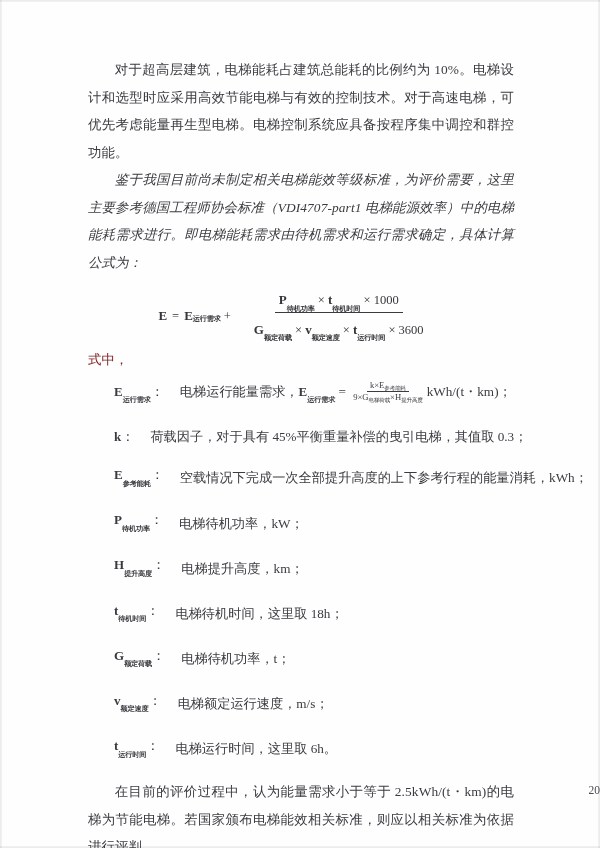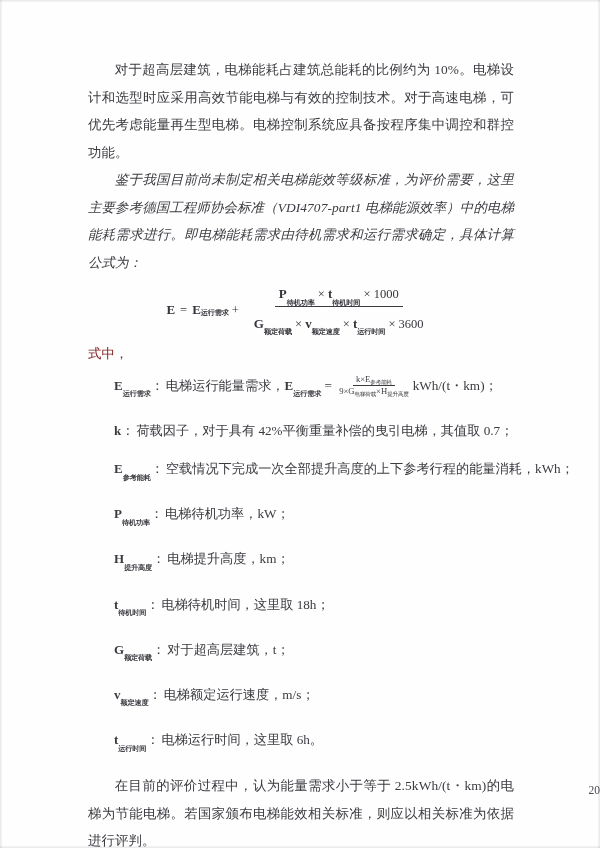--- a/index.html
+++ b/index.html
@@ -42,21 +42,21 @@
     font-size: 13.4px;
     line-height: 27.5px;
     text-align: justify;
     text-justify: inter-ideograph;
     text-indent: 2em;
     letter-spacing: 0.1px;
     color: #3a3a40;
   }
   p.body-para + p.body-para { margin-top: 0; font-style: italic; }
 
-  .para-block { margin-bottom: 10px; }
+  .para-block { margin-bottom: 16px; }
 
   .shizhong {
     font-size: 13.4px;
     line-height: 27.5px;
     margin: 6px 0 2px 0;
     text-indent: 0;
     color: #7f1d1d;
   }
 
   
@@ -88,21 +88,21 @@
     letter-spacing: -0.2px;
   }
   .eq { margin: 0 5px; }
   .op { margin: 0 3px; }
 
   .frac {
     display: inline-flex;
     flex-direction: column;
     align-items: center;
     vertical-align: middle;
-    margin: 0 8px;
+    margin: 0 16px;
   }
   .frac > .num {
     padding: 0 4px 1px 4px;
     border-bottom: 1.1px solid #3a3a40;
     line-height: 1.25;
   }
   .frac > .den {
     padding: 9px 4px 0 4px;
     line-height: 1.25;
   }
@@ -111,22 +111,23 @@
   .vardefs {
     margin: 4px 0 0 0;
   }
   .vardef {
     font-size: 13.2px;
     line-height: 27.5px;
     padding-left: 26px;
     margin-bottom: 11px;
     color: #3a3a40;
     display: flex;
-    align-items: flex-start;
+    align-items: center;
     flex-wrap: nowrap;
+    gap: 14px;
   }
   .vardef .sym {
     flex: 0 0 auto;
     margin-right: 2px;
     white-space: nowrap;
   }
   .vardef .desc {
     flex: 1 1 auto;
     white-space: nowrap;
   }
@@ -209,21 +210,21 @@
       <div class="vardef">
         <span class="sym"><span class="var latin">E</span><span class="sub">运行需求</span><span>：</span></span>
         <span class="desc"><span>电梯运行能量需求，</span><span class="var latin">E</span><span class="sub">运行需求</span> <span>=</span> <span class="frac-inline">
               <span class="num"><span>k×E</span><span class="sub-xs">参考能耗</span></span>
               <span class="den"><span>9×G</span><span class="sub-xs">电梯荷载</span><span>×H</span><span class="sub-xs">提升高度</span></span>
             </span><span class="latin">kWh/(t・km)；</span></span>
       </div>
 
       <div class="vardef">
         <span class="sym"><span class="var latin">k</span><span>：</span></span>
-        <span class="desc">荷载因子，对于具有 42%平衡重量补偿的曳引电梯，其值取 0.7；</span>
+        <span class="desc">荷载因子，对于具有 45%平衡重量补偿的曳引电梯，其值取 0.3；</span>
       </div>
 
       <div class="vardef">
         <span class="sym"><span class="var latin">E</span><span class="sub">参考能耗</span><span>：</span></span>
         <span class="desc">空载情况下完成一次全部提升高度的上下参考行程的能量消耗，kWh；</span>
       </div>
 
       <div class="vardef">
         <span class="sym"><span class="var latin">P</span><span class="sub">待机功率</span><span>：</span></span>
         <span class="desc">电梯待机功率，kW；</span>
@@ -234,21 +235,21 @@
         <span class="desc">电梯提升高度，km；</span>
       </div>
 
       <div class="vardef">
         <span class="sym"><span class="var latin">t</span><span class="sub">待机时间</span><span>：</span></span>
         <span class="desc">电梯待机时间，这里取 18h；</span>
       </div>
 
       <div class="vardef">
         <span class="sym"><span class="var latin">G</span><span class="sub">额定荷载</span><span>：</span></span>
-        <span class="desc">对于超高层建筑，t；</span>
+        <span class="desc">电梯待机功率，t；</span>
       </div>
 
       <div class="vardef">
         <span class="sym"><span class="var latin">v</span><span class="sub">额定速度</span><span>：</span></span>
         <span class="desc">电梯额定运行速度，m/s；</span>
       </div>
 
       <div class="vardef">
         <span class="sym"><span class="var latin">t</span><span class="sub">运行时间</span><span>：</span></span>
         <span class="desc">电梯运行时间，这里取 6h。</span>

